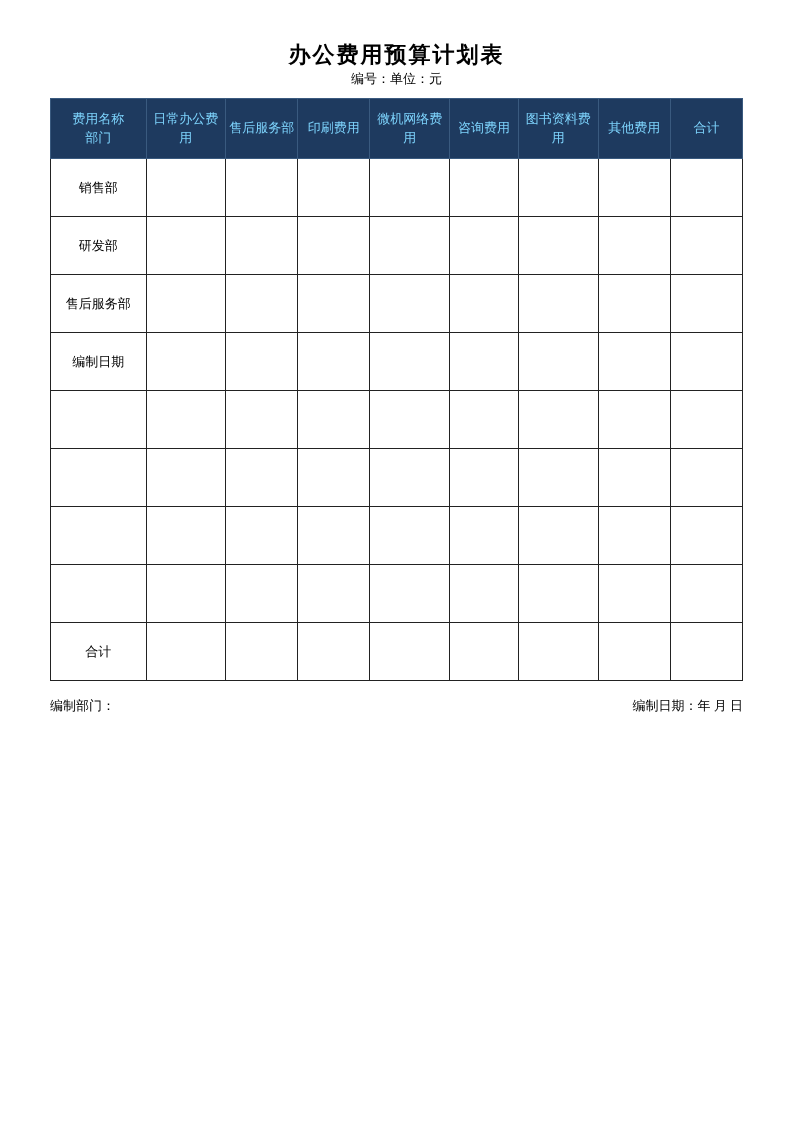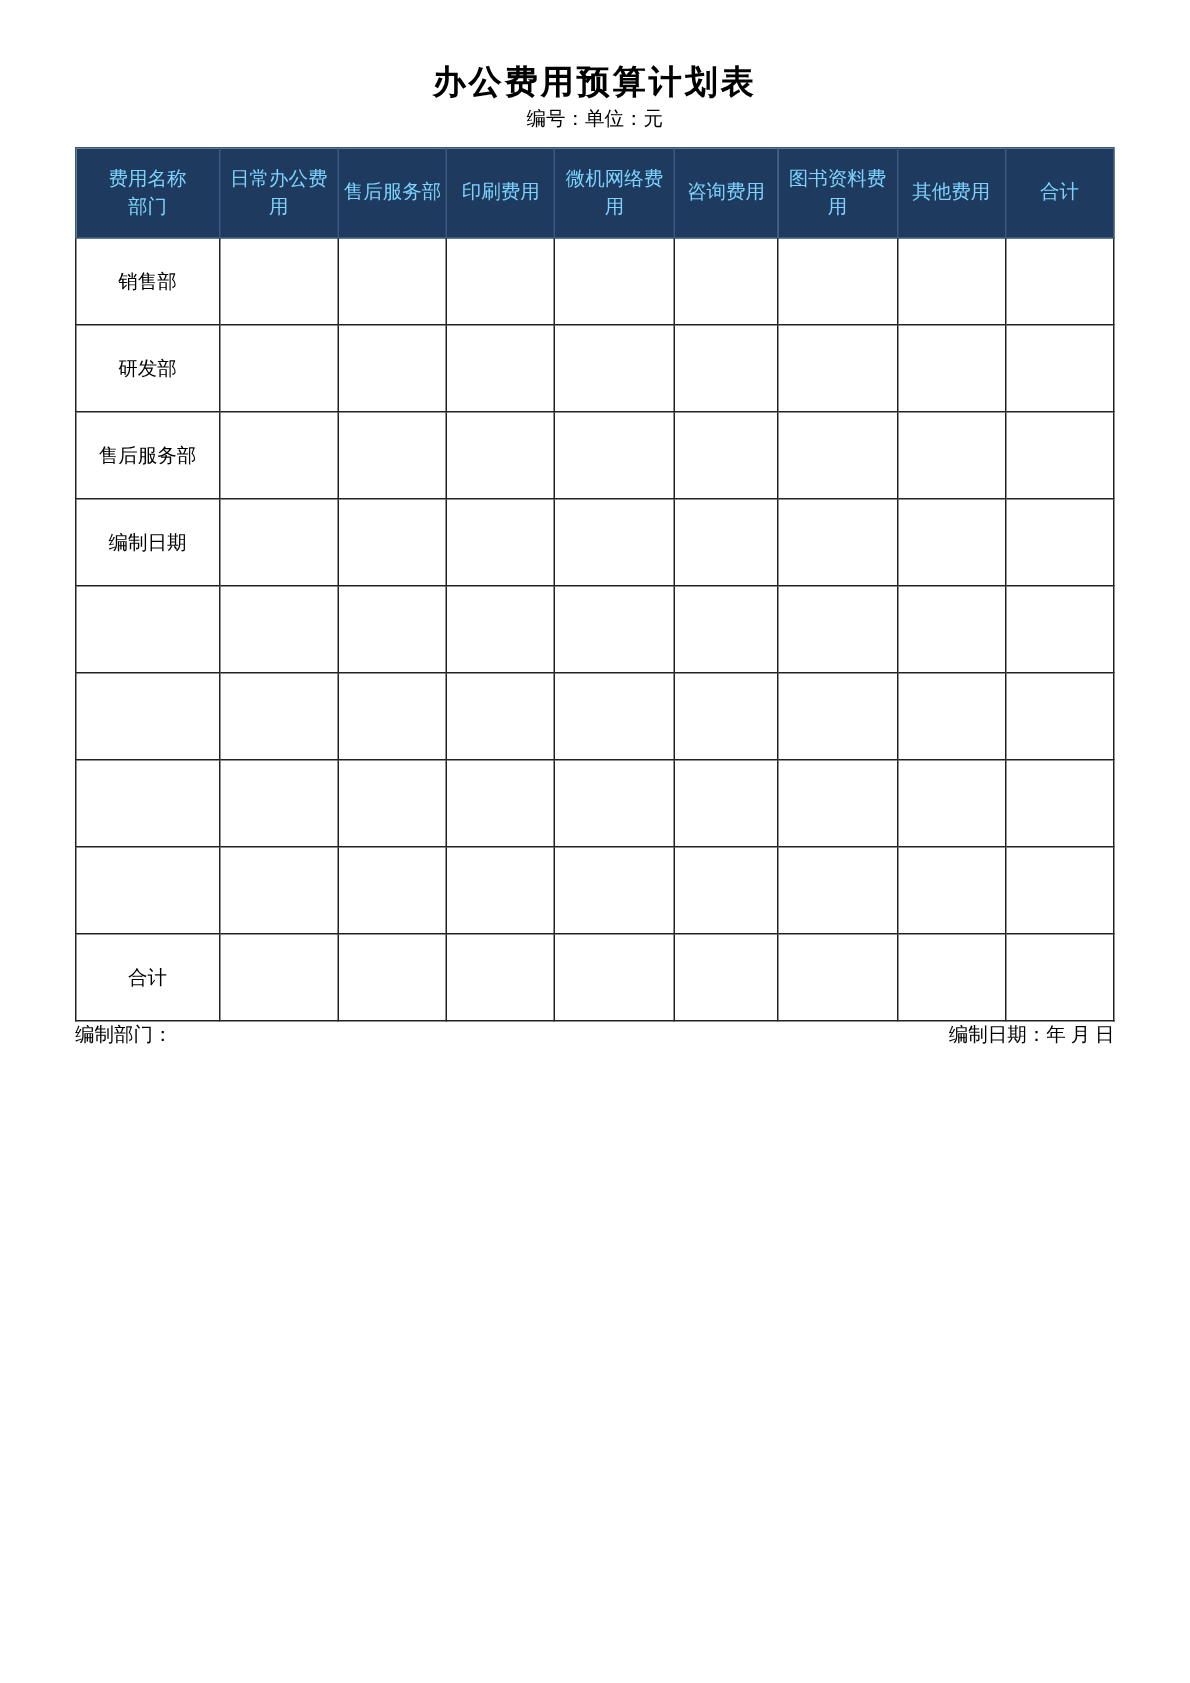--- a/index.html
+++ b/index.html
@@ -66,21 +66,21 @@
       height: 58px;
     }
 
     .total-row td {
       height: 58px;
     }
 
     .footer-row {
       display: flex;
       justify-content: space-between;
-      margin-top: 0;
+      margin-top: 16px;
       font-size: 13px;
       text-align: right;
     }
   </style>
 </head>
 <body>
 
 <div class="page-title">办公费用预算计划表</div>
 
 <div class="meta-row">

